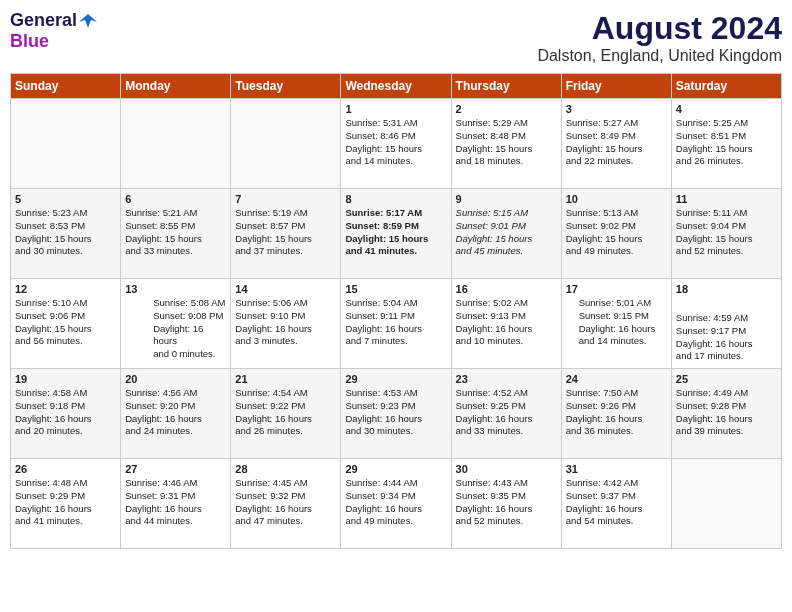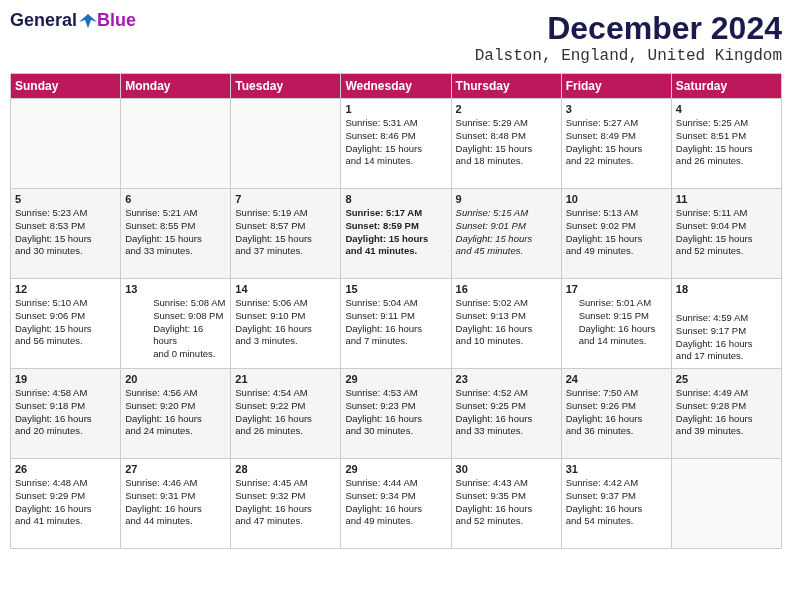--- a/index.html
+++ b/index.html
@@ -11,48 +11,47 @@
       padding: 10px;
     }
     .header-area {
       display: flex;
       justify-content: space-between;
       align-items: flex-start;
       margin-bottom: 8px;
     }
     .logo {
       display: flex;
-      flex-direction: row;
+      flex-direction: column;
       align-items: flex-start;
     }
     .logo-line {
       display: flex;
       align-items: center;
       gap: 2px;
     }
     .title-area {
       text-align: right;
     }
     .month-title {
       font-size: 32px;
       font-weight: bold;
       color: #1a1a4e;
     }
     .location-title {
       font-size: 16px;
       color: #333;
-      font-family: Liberation Mono, monospace;
     }
     table {
       width: 100%;
       border-collapse: collapse;
       table-layout: fixed;
     }
     thead tr th {
-      background-color: #be185d;
+      background-color: #c2410c;
       color: #fff;
       font-size: 12px;
       font-weight: bold;
       padding: 5px 4px;
       text-align: left;
       border: 1px solid #ccc;
     }
     tbody tr td {
       border: 1px solid #ccc;
       vertical-align: top;
@@ -88,21 +87,21 @@
       <span style="font-size:18px;font-weight:bold;color:#1a1a4e;">General</span>
       <svg width="18" height="18" viewBox="0 0 18 18">
         <polygon points="9,2 18,10 12,8 9,16 6,8 0,10" fill="#1a6ebd"></polygon>
       </svg>
     </div>
     <div>
       <span style="font-size:18px;font-weight:bold;color:#a21caf;">Blue</span>
     </div>
   </div>
   <div class="title-area">
-    <div class="month-title">December 2024</div>
+    <div class="month-title">August 2024</div>
     <div class="location-title">Dalston, England, United Kingdom</div>
   </div>
 </div>
 
 <table>
   <thead>
     <tr>
     <th>Sunday</th>
         <th>Monday</th>
         <th>Tuesday</th>

